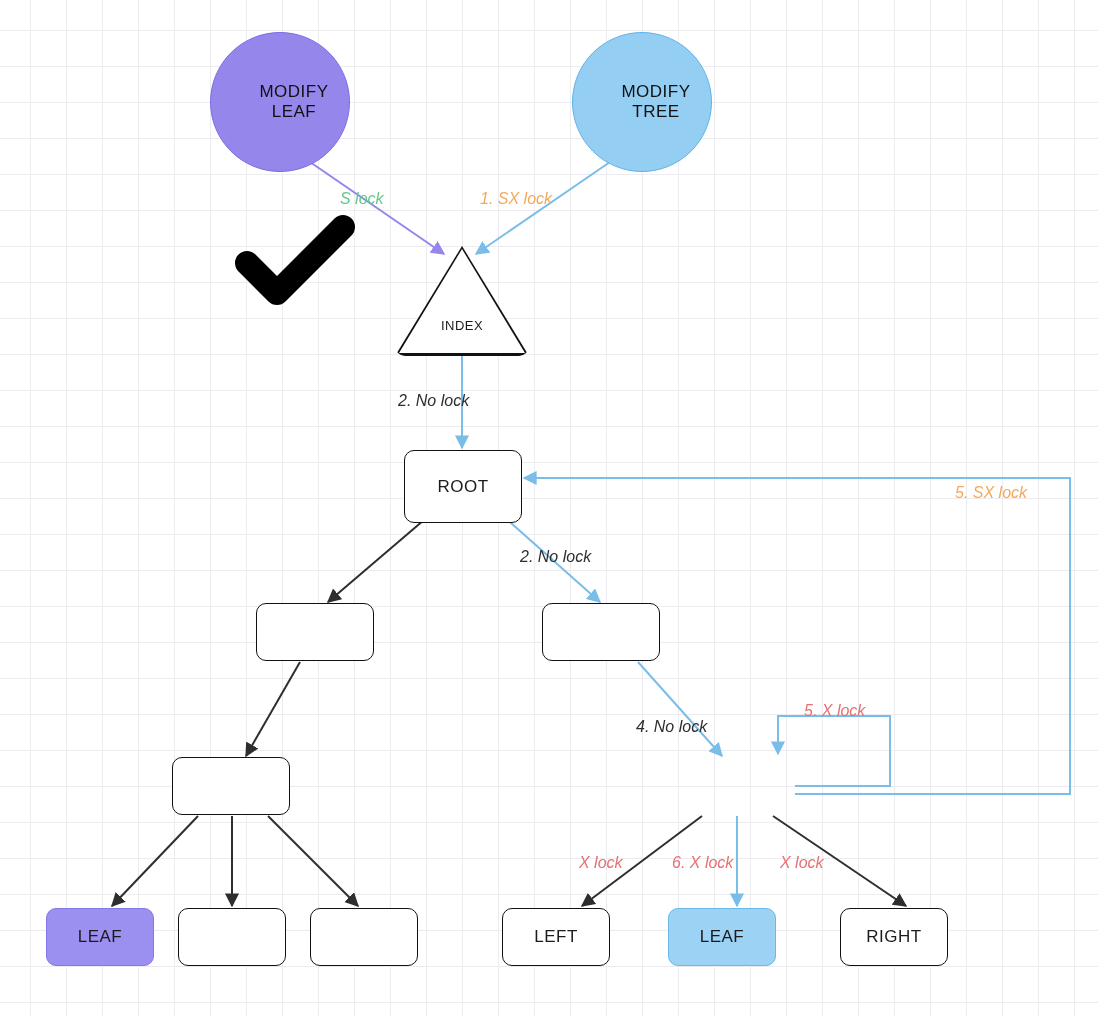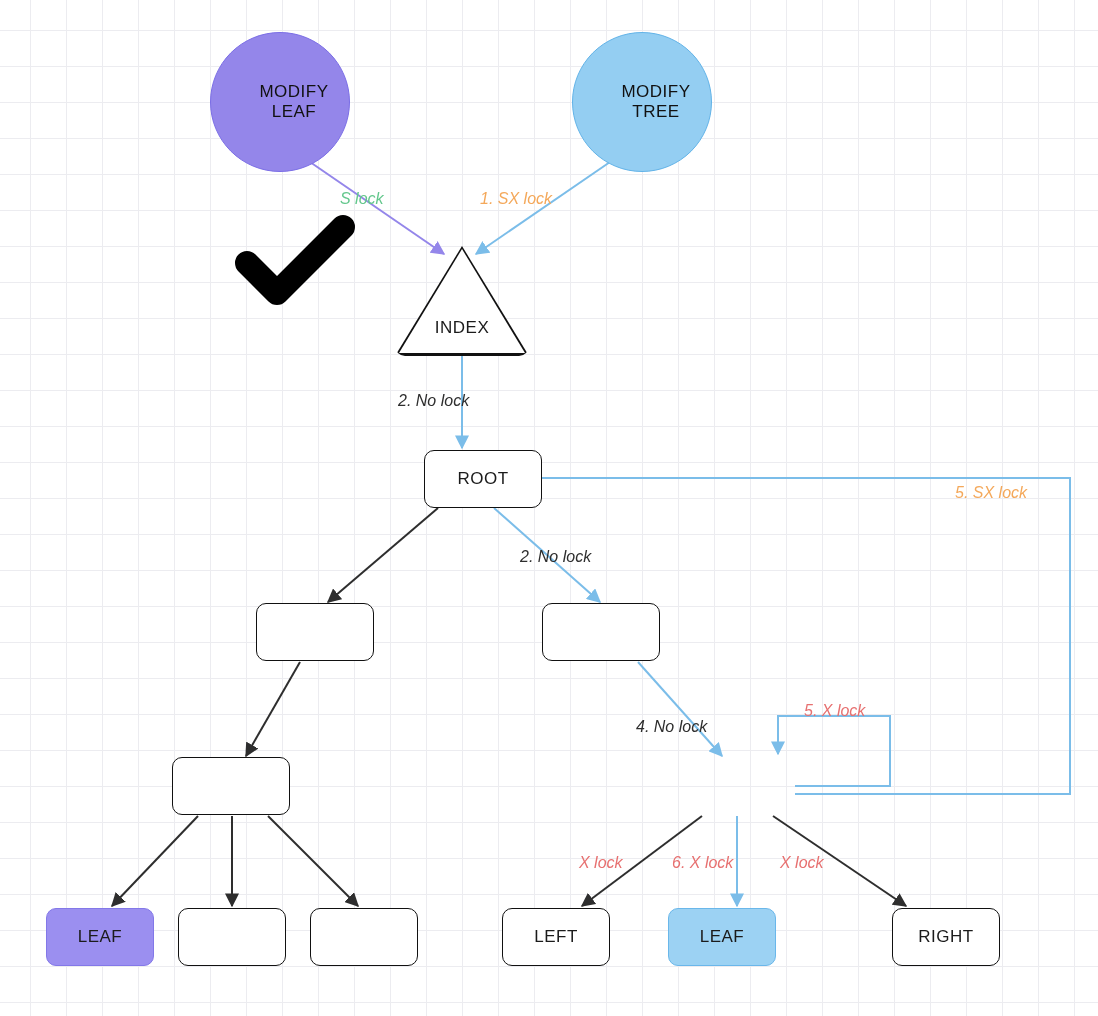--- a/index.html
+++ b/index.html
@@ -78,21 +78,21 @@
     width: 0; height: 0;
     border-left: 63px solid transparent;
     border-right: 63px solid transparent;
     border-bottom: 104px solid #fff;
   }
   .triangle-label {
     position: absolute;
     left: 50%;
     top: 72px;
     transform: translateX(-50%);
-    font-size: 17px;
+    font-size: 13px;
     color: #1b1b1b;
   }
   .edge-label {
     position: absolute;
     font-size: 16px;
     font-style: italic;
     font-family: "Helvetica Neue", Helvetica, Arial, sans-serif;
     white-space: nowrap;
   }
   .lbl-green { color: #63c78c; }
@@ -165,42 +165,42 @@
   <div class="node circle blue" style="left:572px; top:32px; width:140px; height:140px; white-space:pre-line;">
     <span>MODIFY
 TREE</span>
   </div>
 
   <div class="node triangle-wrap" style="left:395px; top:246px;">
     <div class="triangle-inner"></div>
     <div class="triangle-label">INDEX</div>
   </div>
 
-  <div class="node" style="left:424px; top:450px; width:118px; height:58px;">
+  <div class="node" style="left:404px; top:450px; width:118px; height:73px;">
     <span>ROOT</span>
   </div>
 
   <div class="node" style="left:256px; top:603px; width:118px; height:58px;"></div>
   <div class="node" style="left:542px; top:603px; width:118px; height:58px;"></div>
 
   <div class="node" style="left:172px; top:757px; width:118px; height:58px;"></div>
 
   <div class="node leaf-purple" style="left:46px; top:908px; width:108px; height:58px;">
     <span>LEAF</span>
   </div>
   <div class="node" style="left:178px; top:908px; width:108px; height:58px;"></div>
   <div class="node" style="left:310px; top:908px; width:108px; height:58px;"></div>
 
   <div class="node" style="left:502px; top:908px; width:108px; height:58px;">
     <span>LEFT</span>
   </div>
   <div class="node leaf-blue" style="left:668px; top:908px; width:108px; height:58px;">
     <span>LEAF</span>
   </div>
-  <div class="node" style="left:892px; top:908px; width:108px; height:58px;">
+  <div class="node" style="left:840px; top:908px; width:108px; height:58px;">
     <span>RIGHT</span>
   </div>
 
   <div class="edge-label lbl-green" style="left:340px; top:190px;">S lock</div>
   <div class="edge-label lbl-orange" style="left:480px; top:190px;">1. SX lock</div>
   <div class="edge-label lbl-dark" style="left:398px; top:392px;">2. No lock</div>
   <div class="edge-label lbl-dark" style="left:520px; top:548px;">2. No lock</div>
   <div class="edge-label lbl-dark" style="left:636px; top:718px;">4. No lock</div>
   <div class="edge-label lbl-red" style="left:804px; top:702px;">5. X lock</div>
   <div class="edge-label lbl-orange" style="left:955px; top:484px;">5. SX lock</div>

